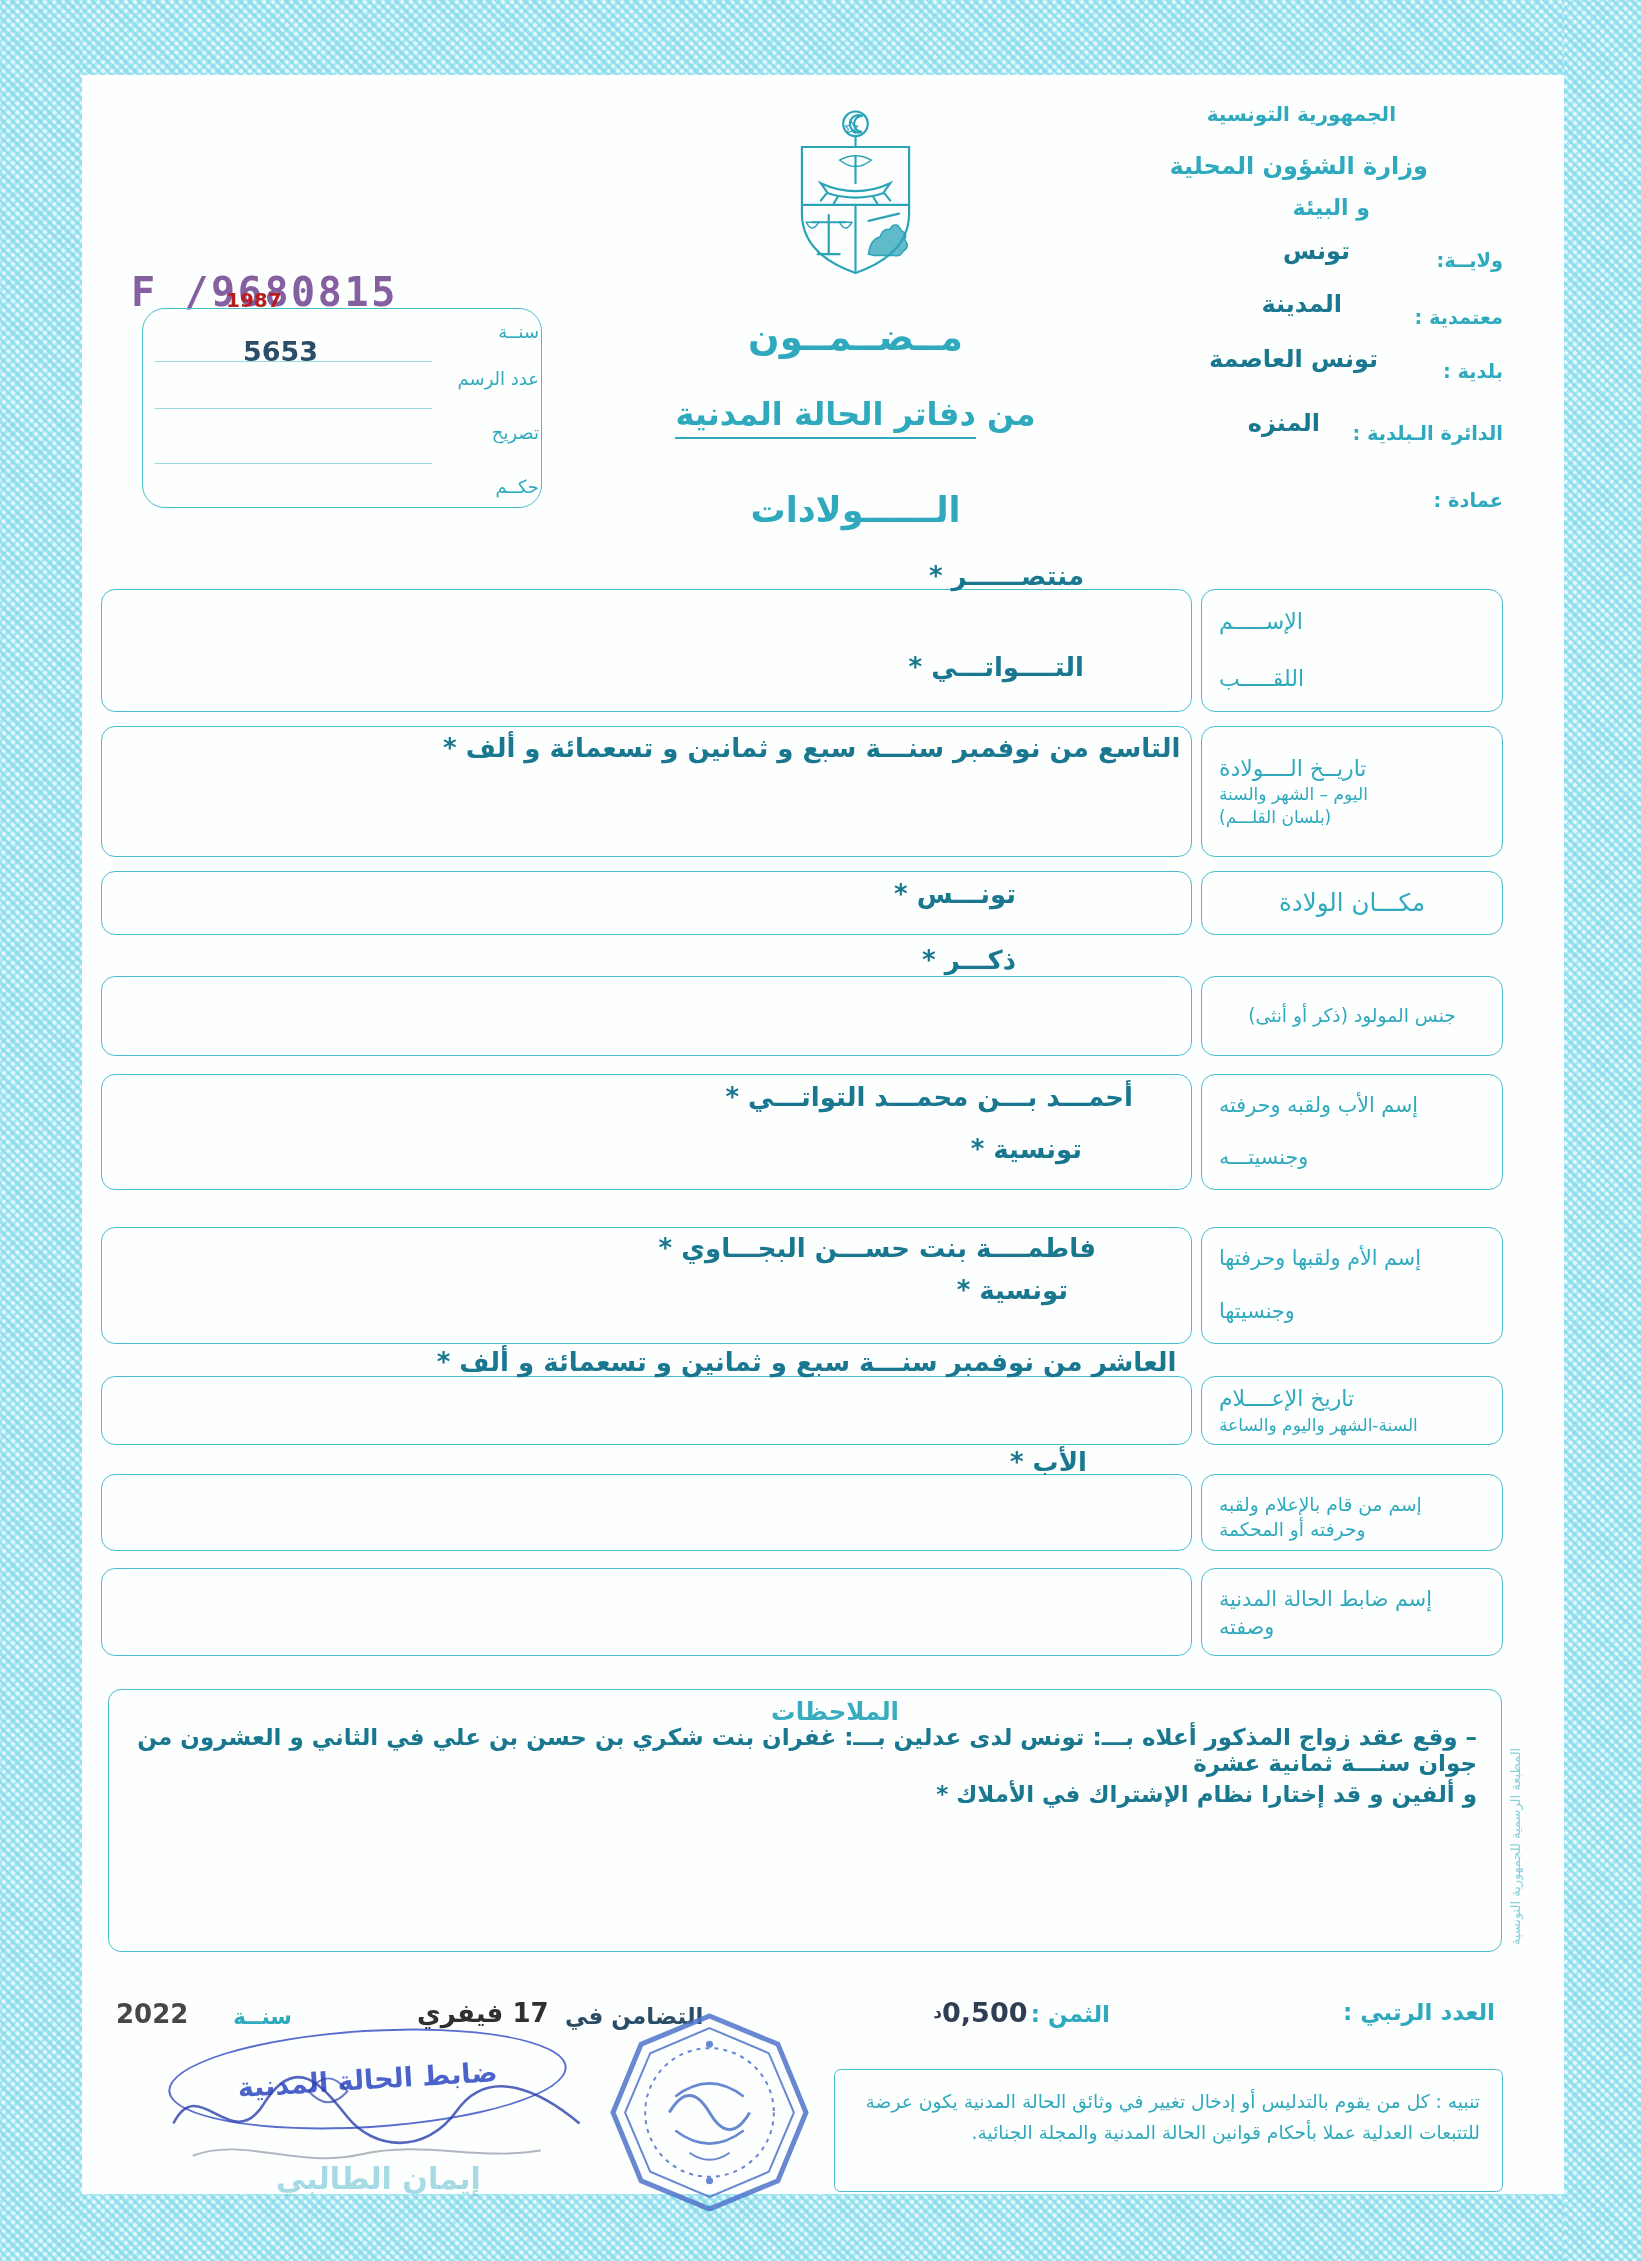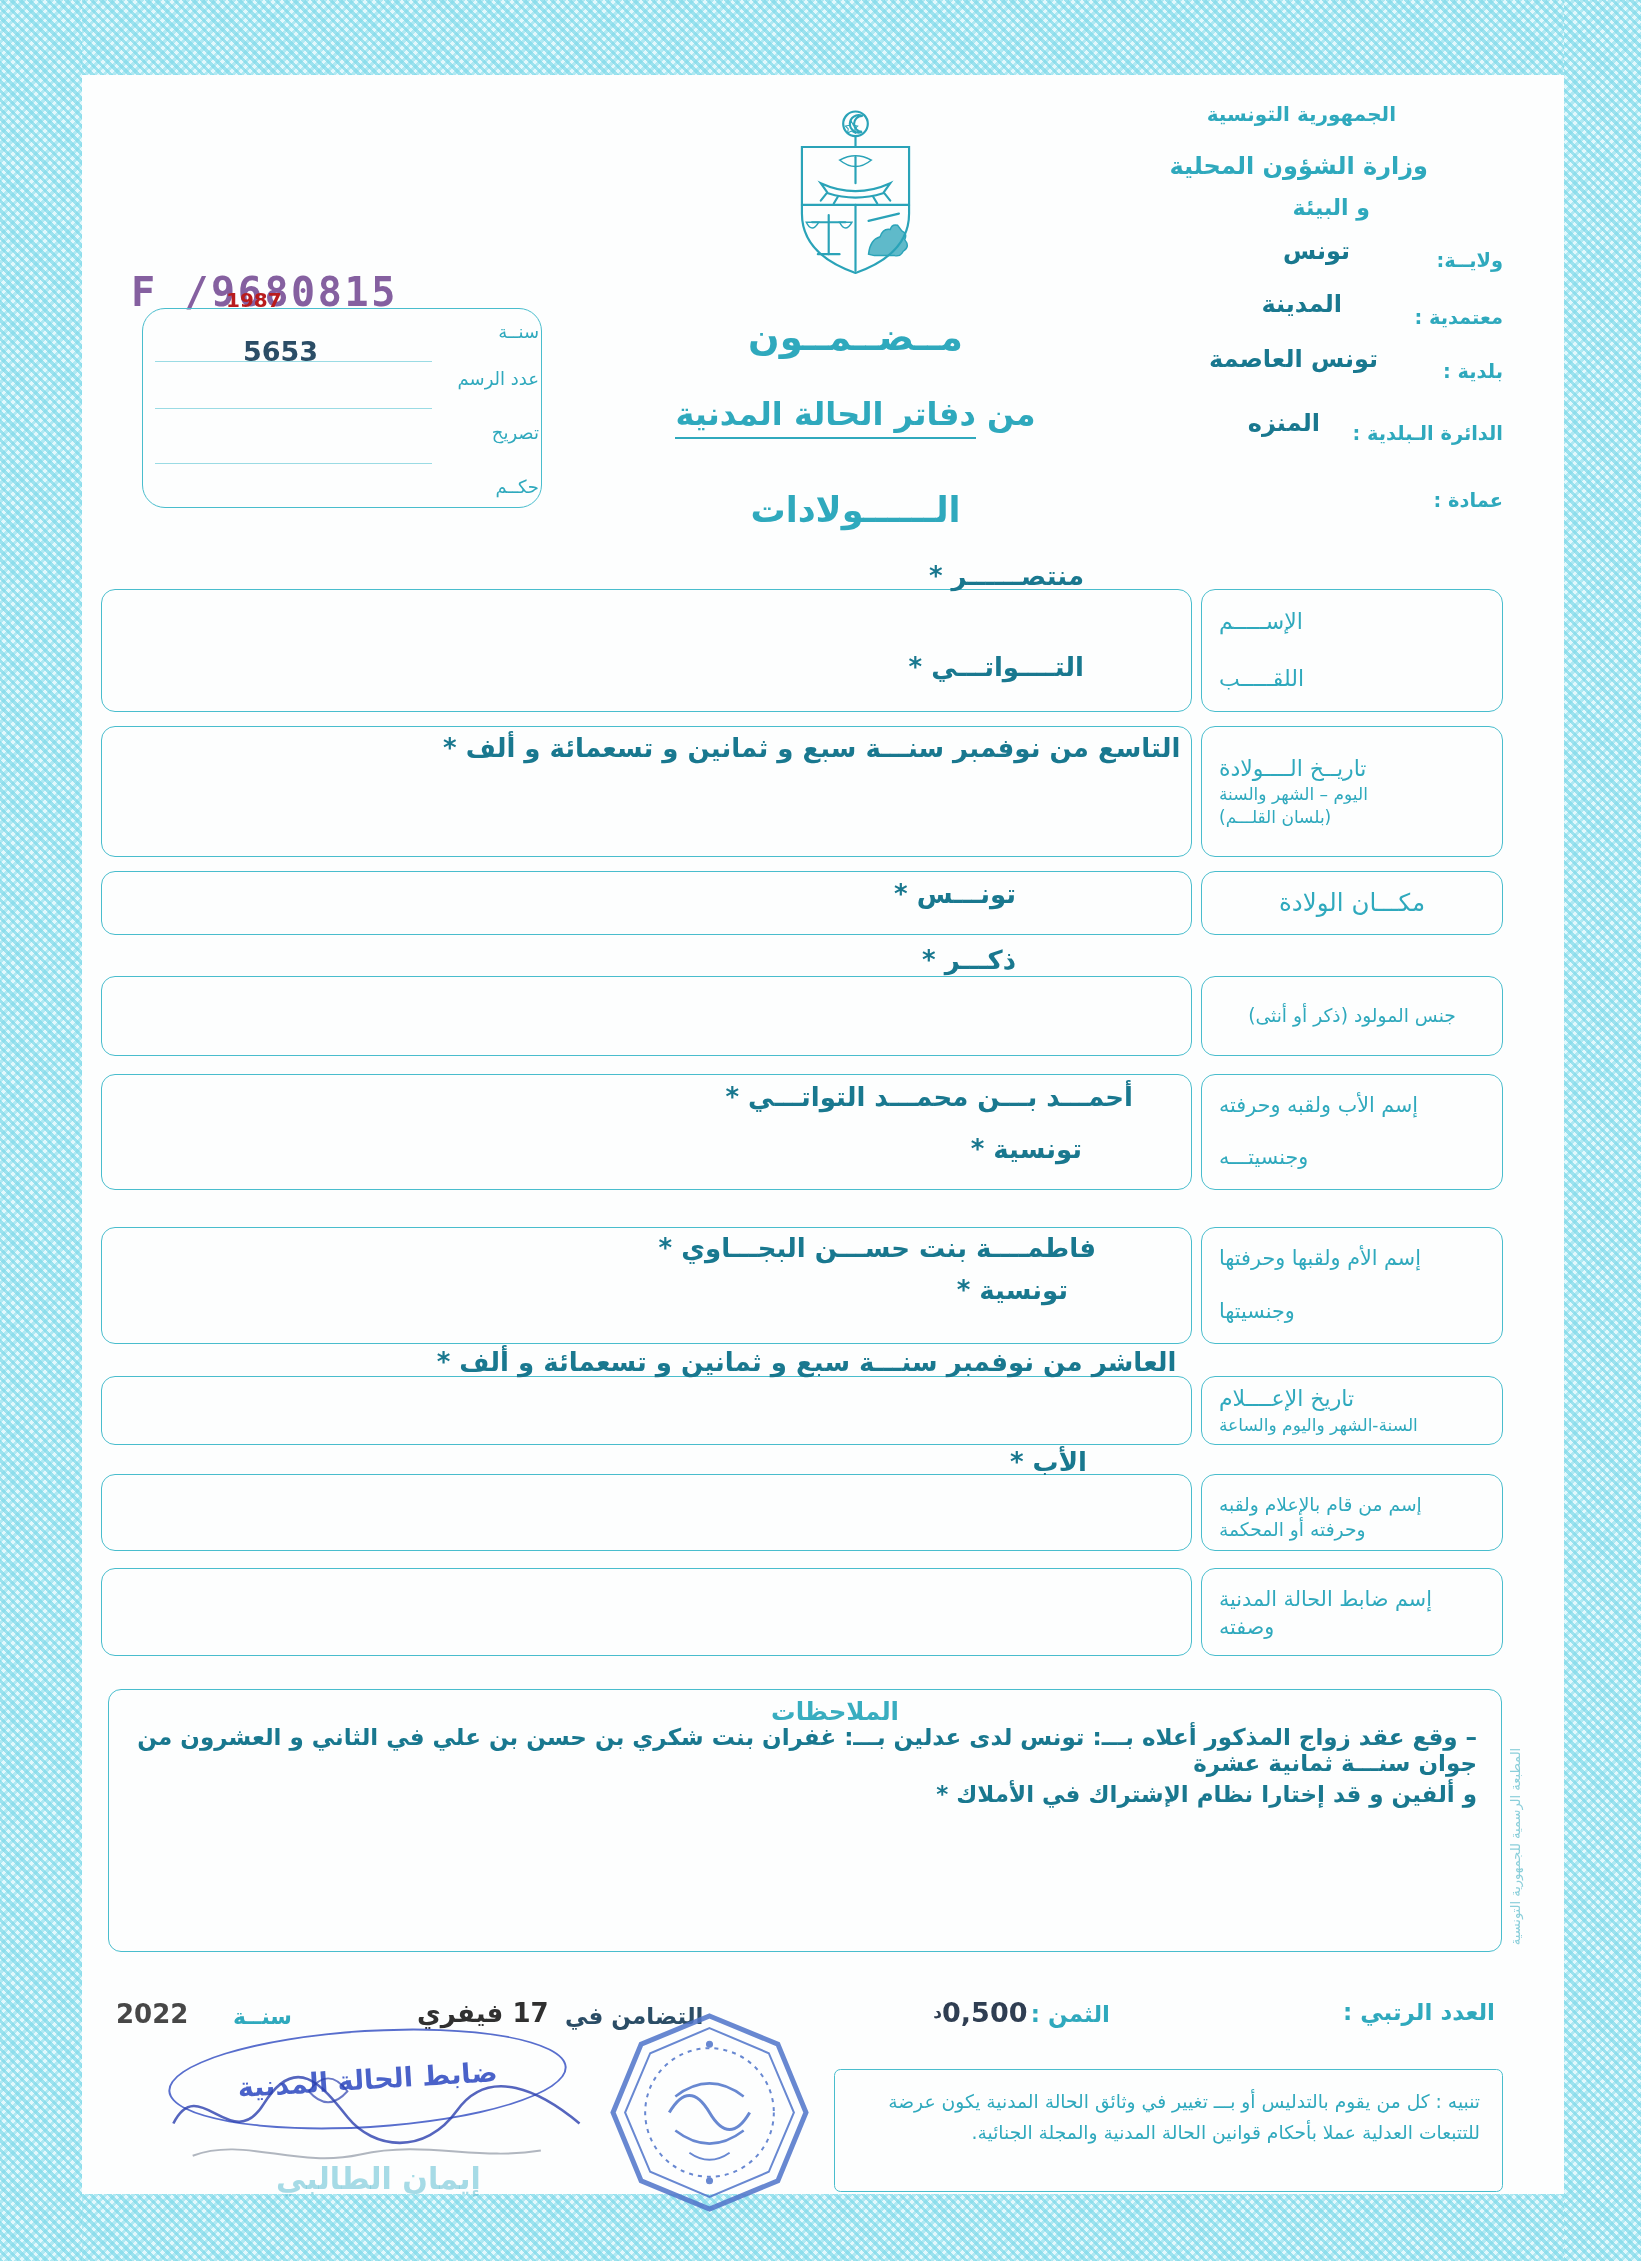--- a/index.html
+++ b/index.html
@@ -246,21 +246,21 @@
   <div class="abs f-serial">العدد الرتبي :</div>
   <div class="abs f-price">
     <span class="lbl">الثمن :</span>
     <span class="num">0,500</span><sup>د</sup>
   </div>
   <div class="abs f-place">التضامن في</div>
   <div class="abs f-day">17 فيفري</div>
   <div class="abs f-yearlbl">سنــة</div>
   <div class="abs f-year">2022</div>
 
-  <div class="abs warning">تنبيه : كل من يقوم بالتدليس أو بـــ تغيير في وثائق الحالة المدنية يكون عرضة للتتبعات العدلية عملا بأحكام قوانين الحالة المدنية والمجلة الجنائية.</div>
+  <div class="abs warning">تنبيه : كل من يقوم بالتدليس أو إدخال تغيير في وثائق الحالة المدنية يكون عرضة للتتبعات العدلية عملا بأحكام قوانين الحالة المدنية والمجلة الجنائية.</div>
 
   <div class="abs oval-stamp">
     <span>ضابط الحالة المدنية</span>
   </div>
   <svg class="abs sig" viewBox="0 0 760 240">
     <path d="M30,120 C70,40 120,170 170,90 S260,60 300,110 S420,170 470,100 S600,70 660,120" stroke="#2b3fae" stroke-width="4" fill="none" opacity=".8"></path>
     <path d="M60,170 C140,140 220,190 320,168 S500,178 600,162" stroke="#7d8694" stroke-width="3" fill="none" opacity=".6"></path>
     <path d="M240,70 q30,-40 60,0 q-30,34 -60,0" stroke="#2b3fae" stroke-width="3" fill="none" opacity=".7"></path>
   </svg>
   <div class="abs sig-name">إيمان الطالبي</div>

